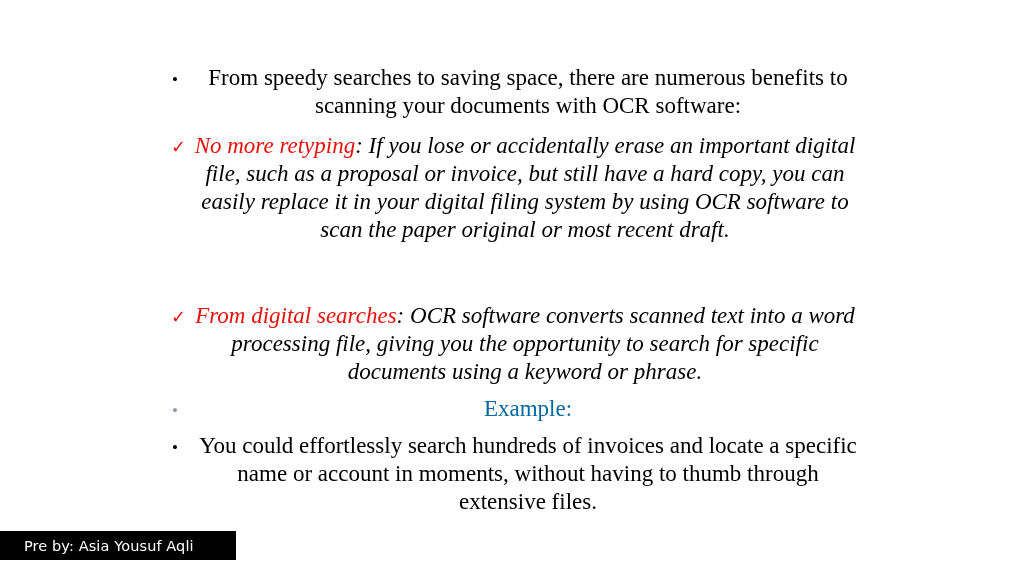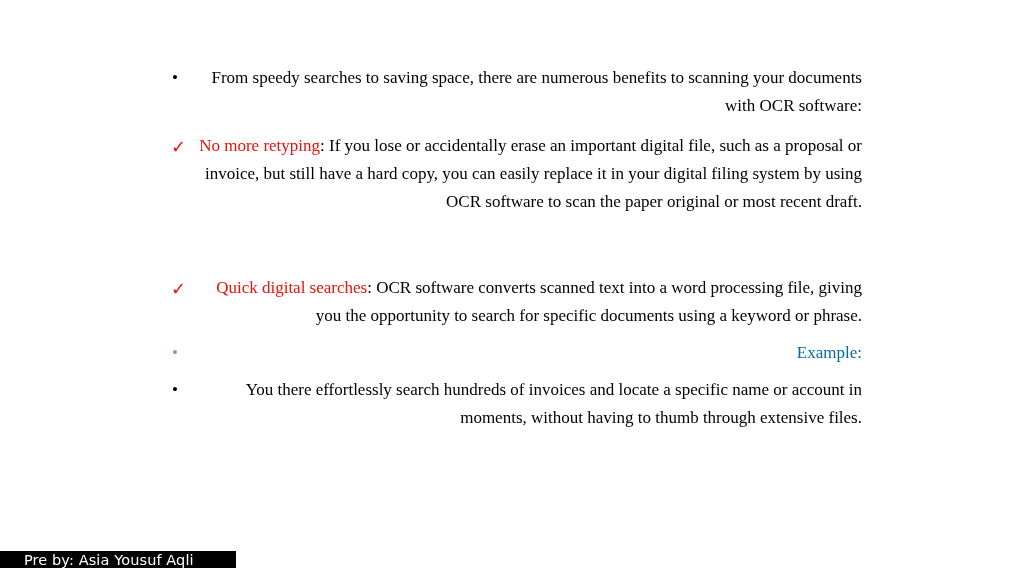--- a/index.html
+++ b/index.html
@@ -41,24 +41,24 @@
     position: absolute;
     left: 172px;
     top: 64px;
     width: 690px;
   }
 
   .bullet-row {
     position: relative;
     display: block;
     padding-left: 22px;
-    font-size: 17px;
+    font-size: 23px;
     line-height: 28px;
     color: #000000;
-    text-align: right;
+    text-align: center;
   }
 
   .bullet-row .marker {
     position: absolute;
     left: 0;
     top: 0;
     width: 20px;
     line-height: 28px;
     text-align: left;
   }
@@ -71,20 +71,21 @@
   }
   .marker-dot-muted::before {
     content: "\2022";
     font-size: 17px;
     color: #8c9bb5;
   }
 
   
   .bullet-check {
     padding-left: 16px;
+    font-style: italic;
   }
   .bullet-check .marker {
     width: 16px;
     left: -1px;
     font-family: "DejaVu Sans", sans-serif;
     font-size: 18px;
     color: #ee1111;
     line-height: 29px;
   }
   .marker-check::before {
@@ -99,23 +100,23 @@
   }
 
   .gap-sm { height: 12px; }
   .gap-lg { height: 58px; }
   .gap-xs { height: 9px; }
 
   
   .footer-bar {
     position: absolute;
     left: 0;
-    bottom: 8px;
+    bottom: 16px;
     width: 236px;
-    height: 17px;
+    height: 29px;
     background: #000000;
     display: flex;
     align-items: center;
   }
   .footer-text {
     color: #ffffff;
     font-family: "DejaVu Sans", "Liberation Sans", sans-serif;
     font-size: 14.5px;
     padding-left: 24px;
     letter-spacing: 0.1px;
@@ -139,35 +140,35 @@
 
     <div class="bullet-row bullet-check">
       <span class="marker marker-check"></span>
       <span class="txt-red">No more retyping</span><span>: </span><span>If you lose or accidentally erase an important digital file, such as a proposal or invoice, but still have a hard copy, you can easily replace it in your digital filing system by using OCR software to scan the paper original or most recent draft.</span>
     </div>
 
     <div class="gap-lg"></div>
 
     <div class="bullet-row bullet-check">
       <span class="marker marker-check"></span>
-      <span class="txt-red">Quick digital searches</span><span>: </span><span>OCR software converts scanned text into a word processing file, giving you the opportunity to search for specific documents using a keyword or phrase.</span>
+      <span class="txt-red">From digital searches</span><span>: </span><span>OCR software converts scanned text into a word processing file, giving you the opportunity to search for specific documents using a keyword or phrase.</span>
     </div>
 
     <div class="gap-xs"></div>
 
     <div class="bullet-row">
       <span class="marker marker-dot-muted"></span>
       <span class="txt-muted">Example:</span>
     </div>
 
     <div class="gap-xs"></div>
 
     <div class="bullet-row">
       <span class="marker marker-dot"></span>
-      <span>You there effortlessly search hundreds of invoices and locate a specific name or account in moments, without having to thumb through extensive files.</span>
+      <span>You could effortlessly search hundreds of invoices and locate a specific name or account in moments, without having to thumb through extensive files.</span>
     </div>
 
   </div>
 
   <div class="footer-bar">
     <span class="footer-text">Pre by: Asia Yousuf Aqli</span>
   </div>
 
 </div>
 

